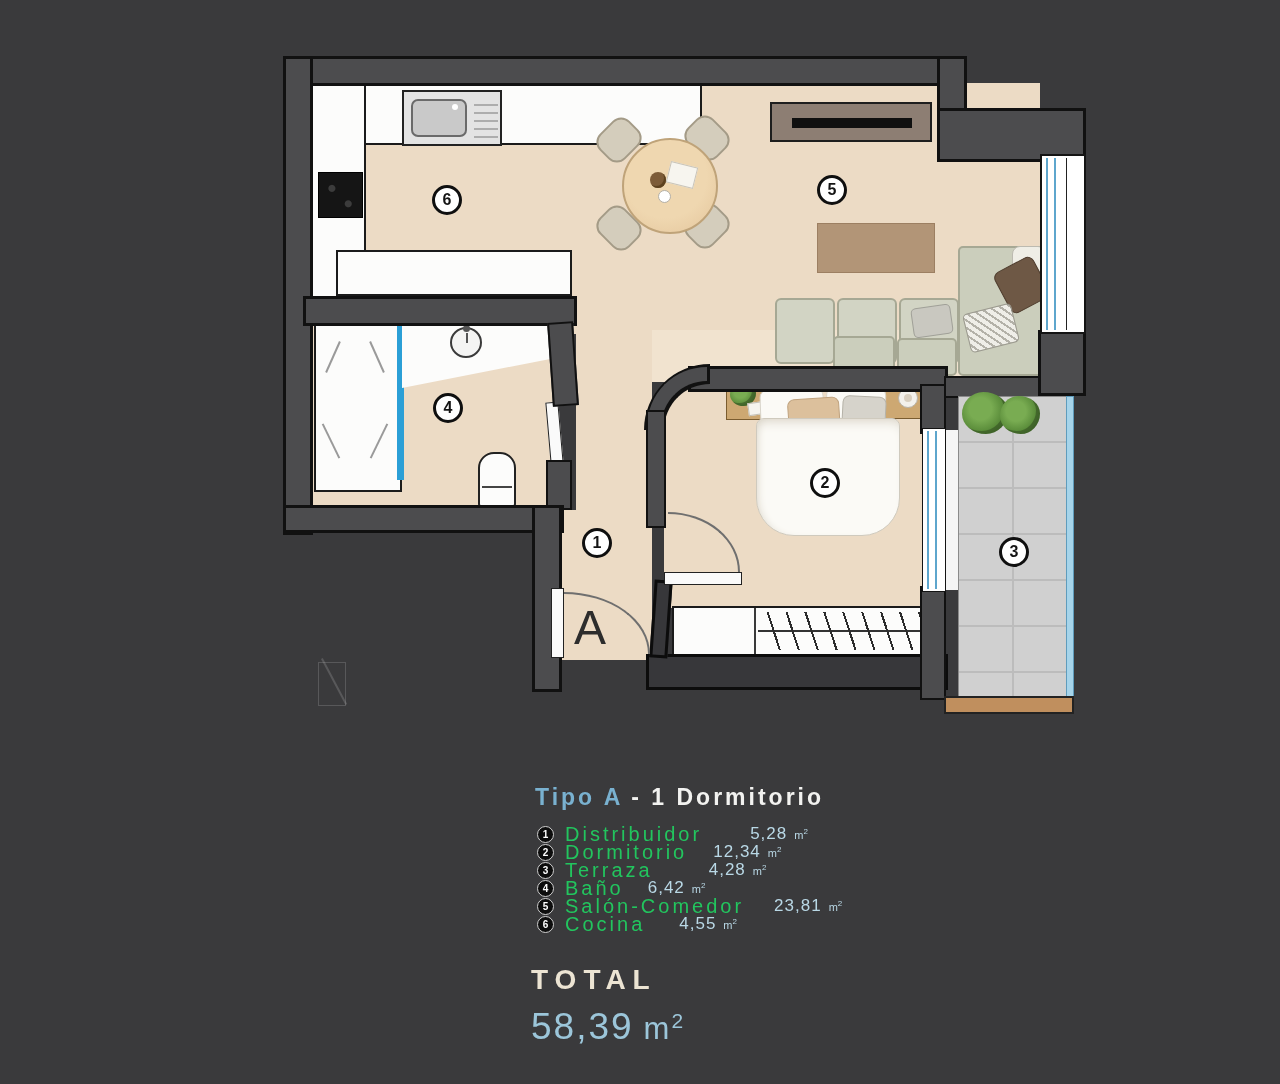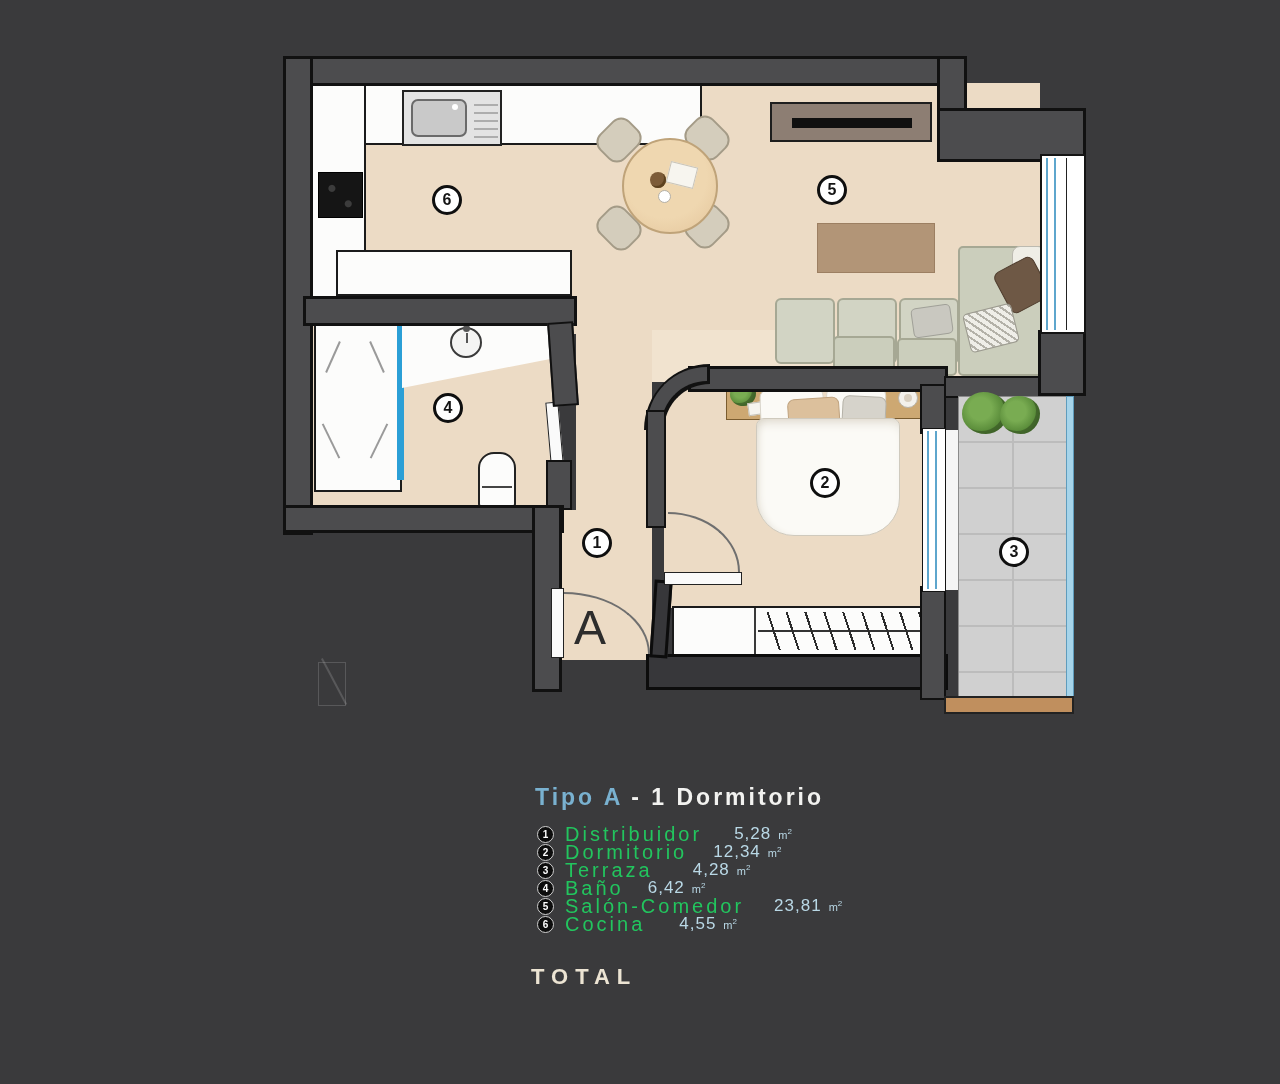--- a/index.html
+++ b/index.html
@@ -26,29 +26,29 @@
   .title .blue{color:#a6cbdd;margin-left:10px;}
   .subtitle{left:535px;top:784px;font-size:23px;font-weight:700;letter-spacing:3px;white-space:nowrap;color:#f2f2f0;}
   .subtitle .blue{color:#79b1d0;margin-right:8px;}
   .legend{left:537px;top:825px;}
   .legend-item{display:flex;align-items:center;height:18px;white-space:nowrap;}
   .lnum{width:15px;height:15px;border-radius:50%;background:#0d0d0d;color:#fff;border:1px solid #cfcfcf;
         font-size:10px;font-weight:700;display:inline-flex;align-items:center;justify-content:center;
         margin-right:11px;flex:0 0 auto;}
   .lname{font-size:20px;letter-spacing:3px;color:#22c55e;}
   .larea{font-size:17px;letter-spacing:1px;color:#b9d8e6;}
-  .legend-item:nth-child(1) .larea{margin-left:32px;}
+  .legend-item:nth-child(1) .larea{margin-left:48px;}
   .legend-item:nth-child(2) .larea{margin-left:26px;}
-  .legend-item:nth-child(3) .larea{margin-left:40px;}
+  .legend-item:nth-child(3) .larea{margin-left:56px;}
   .legend-item:nth-child(4) .larea{margin-left:24px;}
   .legend-item:nth-child(5) .larea{margin-left:30px;}
   .legend-item:nth-child(6) .larea{margin-left:34px;}
   .lunit{font-size:11px;color:#b9d8e6;margin-left:7px;}
   .lunit sup{font-size:8px;}
-  .total-label{left:531px;top:964px;font-size:22px;font-weight:700;letter-spacing:7px;color:#ece4d3;}
+  .total-label{left:531px;top:964px;font-size:28px;font-weight:700;letter-spacing:7px;color:#ece4d3;}
   .total-value{left:531px;top:1006px;font-size:37px;color:#9cc6da;letter-spacing:2px;}
   .total-value .u{font-size:31px;margin-left:10px;}
   .total-value sup{font-size:21px;}
   .hangers{background:repeating-linear-gradient(72deg,transparent 0 16px,#2c2c2c 16px 18px);}
   .tiles{background-color:#d0d0d0;
          background-image:repeating-linear-gradient(to bottom,transparent 0 44px,#bcbcbc 44px 46px),
                           linear-gradient(to right,transparent 0 53px,#bcbcbc 53px 55px,transparent 55px 100%);}
   .plant{background:radial-gradient(circle at 40% 40%,#79ac52 0 30%,#5a8c3a 60%,#44702b 100%);
          border-radius:46% 54% 48% 52%/52% 46% 54% 48%;box-shadow:inset -4px -3px 0 rgba(0,0,0,.25);}
   .watermark{border:1.5px solid rgba(170,170,170,.28);}
@@ -253,14 +253,17 @@
     </div>
     <div class="legend-item">
       <span class="lnum">6</span>
       <span class="lname">Cocina</span>
       <span class="larea">4,55</span>
       <span class="lunit"><span>m</span><sup>2</sup></span>
     </div>
   </div>
 
   <div class="abs total-label">TOTAL</div>
+  <div class="abs total-value">
+    <span>58,39</span><span class="u"><span>m</span><sup>2</sup></span>
+  </div>
 
 </div>
 
 </body></html>

